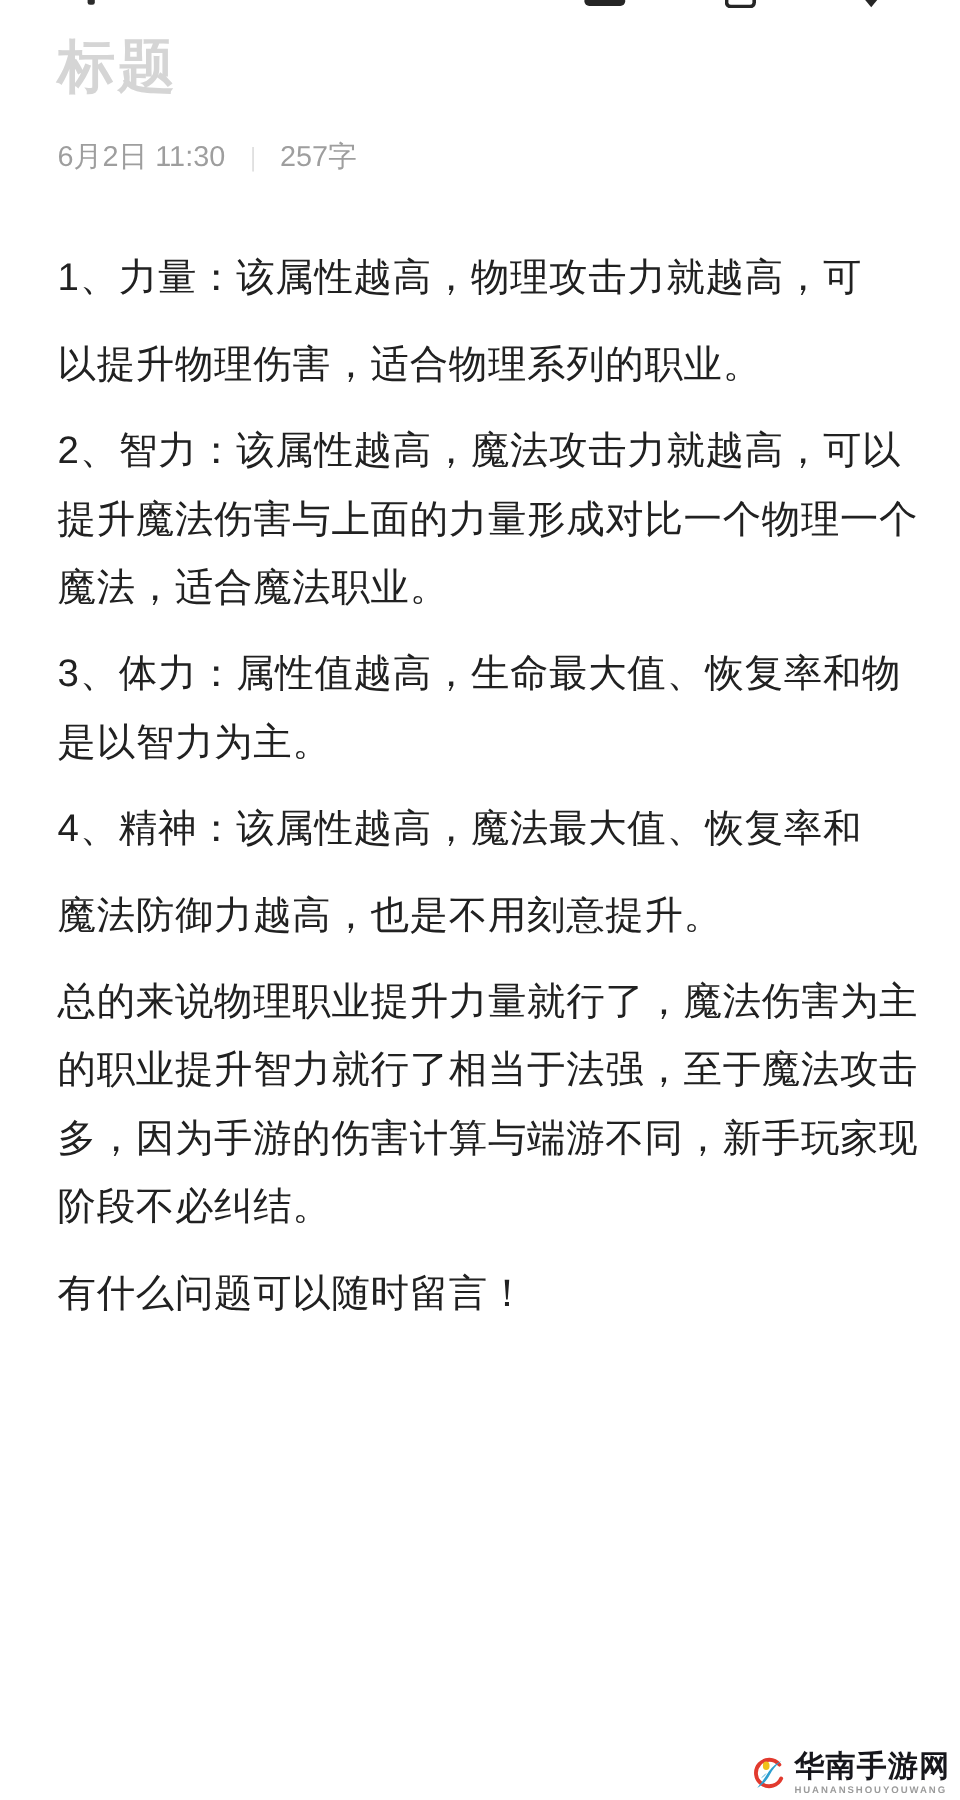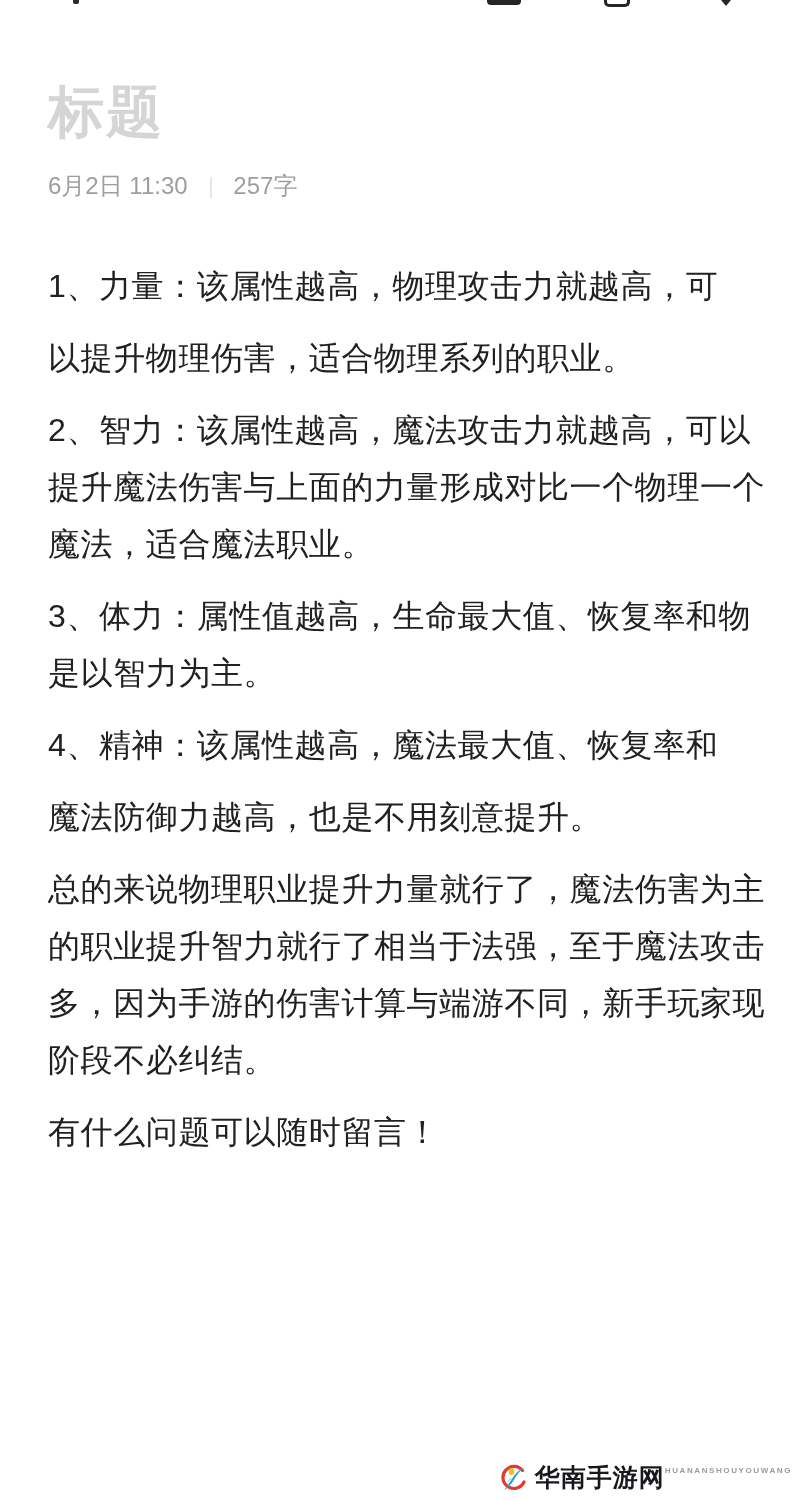--- a/index.html
+++ b/index.html
@@ -17,22 +17,22 @@
   .frag-solid{left:487px;width:34px;height:5px;background:#262626;border-radius:0 0 4px 4px;}
   .frag-outline{left:604px;width:26px;height:7px;border:3.5px solid #262626;border-top:none;
     border-radius:0 0 5px 5px;box-sizing:border-box;background:#fff;}
   .frag-check{left:721px;width:0;height:0;
     border-left:5px solid transparent;border-right:5px solid transparent;
     border-top:6px solid #262626;}
 
   
   .content{padding:0 50px 0 48px;}
   .note-title{
-    margin:0;padding-top:88px;
-    font-size:56px;line-height:48px;font-weight:bold;
+    margin:0;padding-top:33px;
+    font-size:48px;line-height:48px;font-weight:bold;
     color:#d5d5d5;letter-spacing:2px;
   }
   .meta-row{
     margin-top:36px;
     display:flex;align-items:center;
     font-size:24px;line-height:28px;color:#9e9e9e;
   }
   .meta-sep{
     margin:0 20px;color:#d4d4d4;font-size:22px;
     transform:scaleX(.6);
@@ -47,21 +47,21 @@
   }
   .line.first{margin-top:0;}
   .line.wide{margin-top:38px;}
 
   
   .watermark{
     position:absolute;right:8px;bottom:4px;
     display:flex;align-items:center;gap:7px;
   }
   .wm-logo{width:30px;height:38px;flex:0 0 auto;}
-  .wm-text{display:flex;flex-direction:row;align-items:flex-start;}
+  .wm-text{display:flex;flex-direction:column;align-items:flex-start;}
   .wm-brand{
     font-size:25px;line-height:26px;font-weight:bold;
     color:#17171c;letter-spacing:1px;
   }
   .wm-latin{
     margin-top:2px;
     font-size:8px;line-height:9px;color:#9b9b9b;
     letter-spacing:1.6px;font-weight:bold;
   }
 </style>

